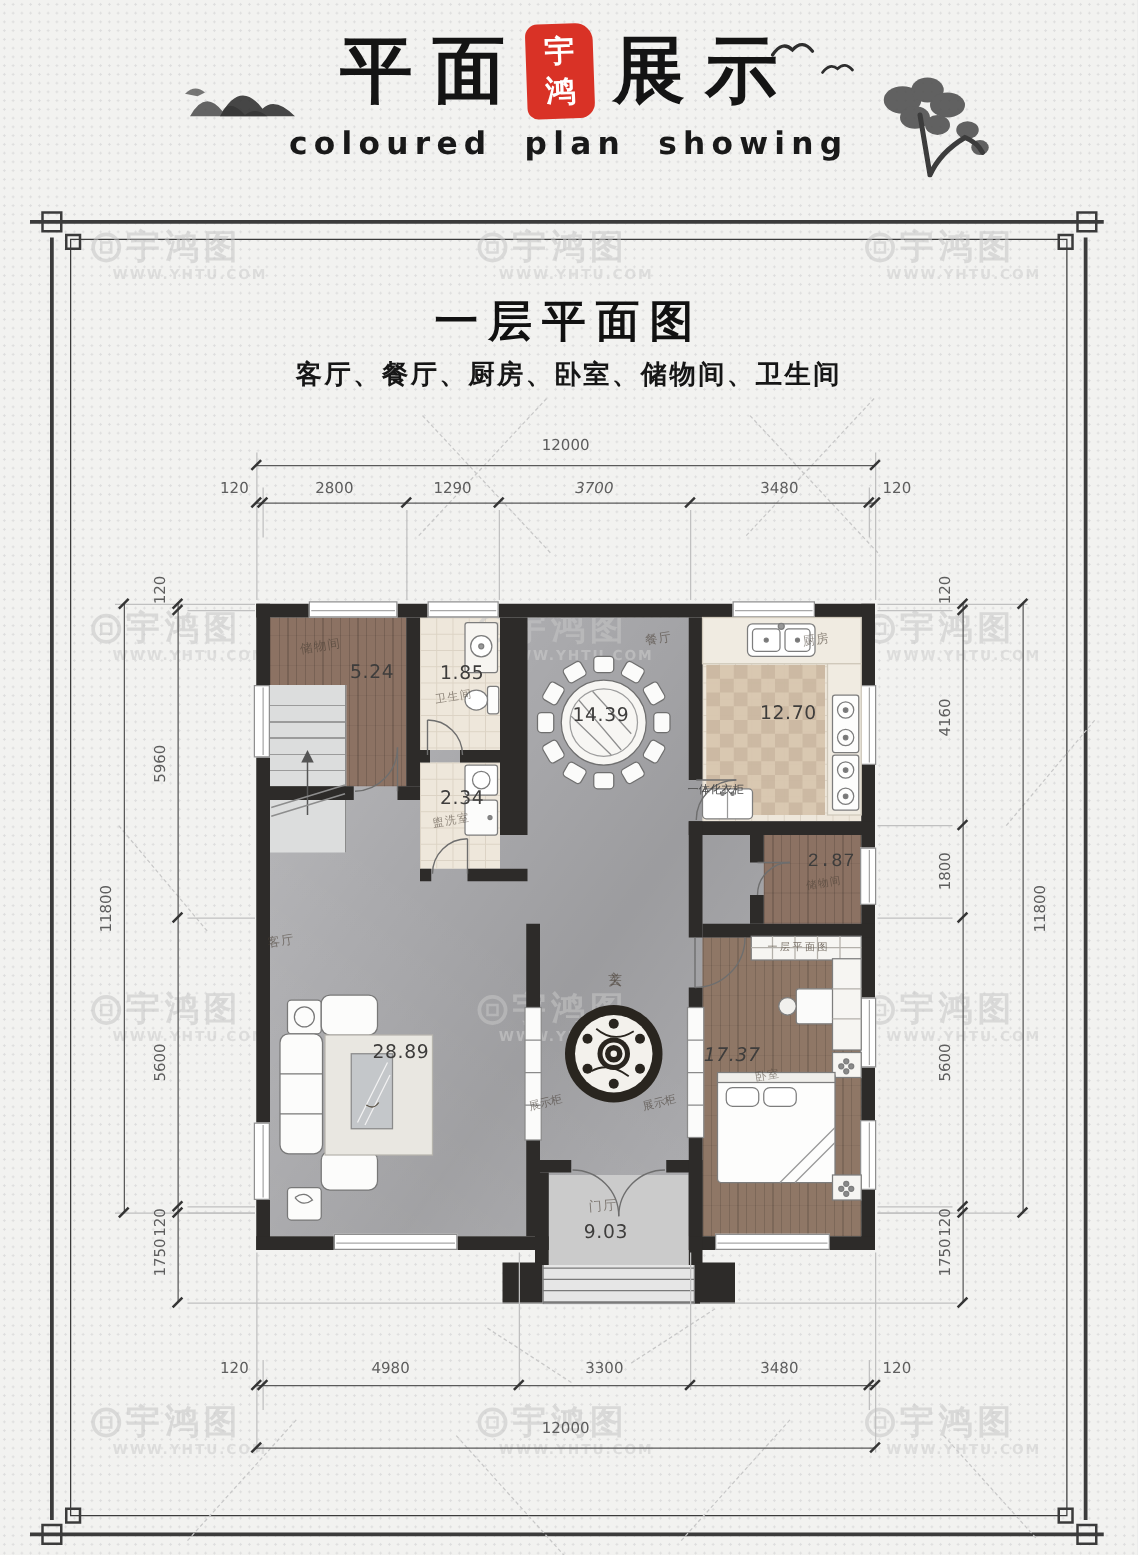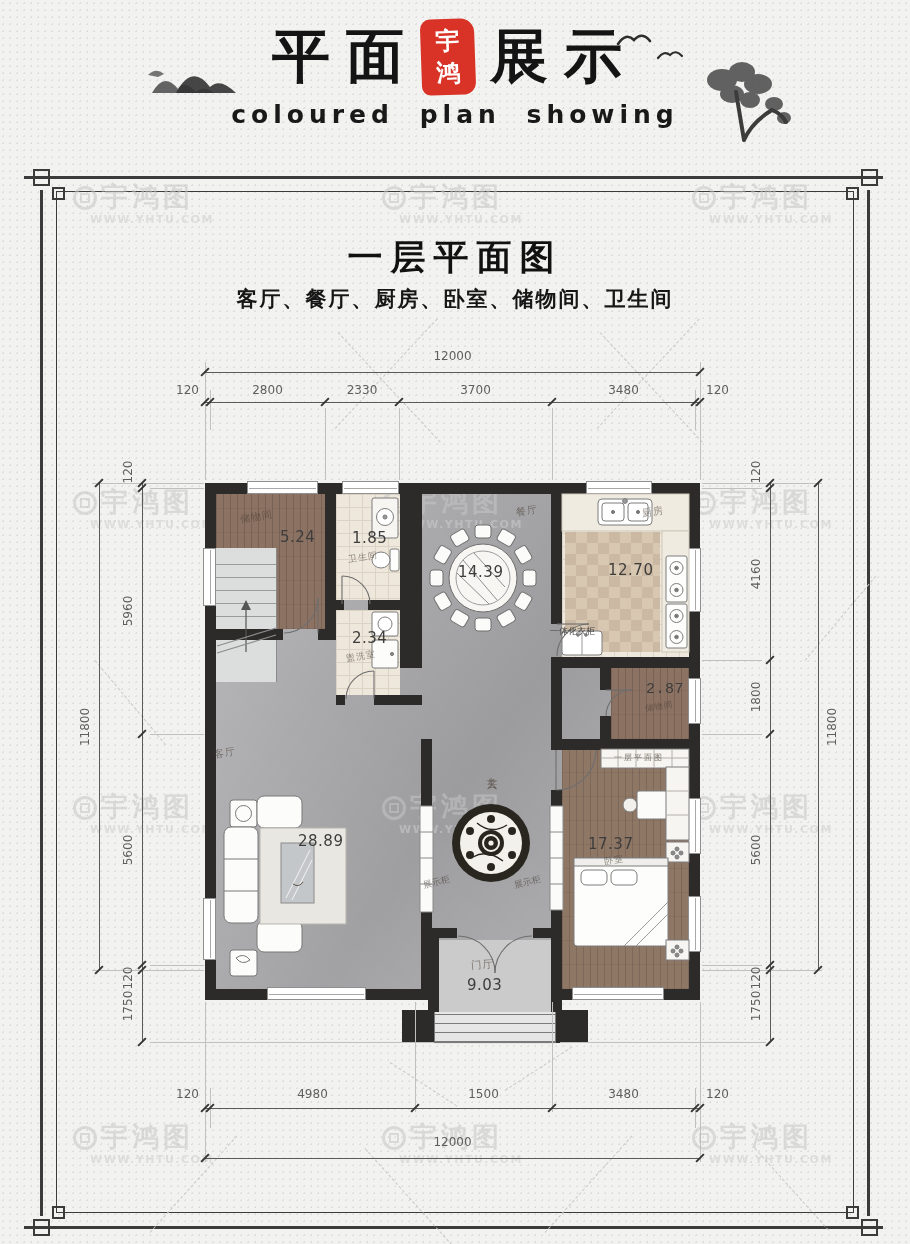--- a/index.html
+++ b/index.html
@@ -416,21 +416,21 @@
     <span class="room-name" style="left:346px;top:650px;font-size:9px;">盥洗室</span>
     <span class="room-name" style="left:516px;top:504px;">餐厅</span>
     <span class="room-num" style="left:458px;top:563px;">14.39</span>
     <span class="room-name" style="left:642px;top:505px;">厨房</span>
     <span class="room-num" style="left:608px;top:561px;">12.70</span>
     <span class="room-num" style="left:646px;top:681px;font-family:Liberation Mono, monospace;">2.87</span>
     <span class="room-name" style="left:645px;top:701px;font-size:8.5px;">储物间</span>
     <span class="room-name" style="left:214px;top:746px;">客厅</span>
     <span class="room-num" style="left:298px;top:832px;">28.89</span>
     <span class="room-name" style="left:483px;top:768px;writing-mode:vertical-rl;transform:none;font-size:11px;">玄关</span>
-    <span class="room-num" style="left:588px;top:835px;">17.37</span>
+    <span class="room-num" style="left:563px;top:835px;font-style:italic;">17.37</span>
     <span class="room-name" style="left:604px;top:854px;font-size:9px;">卧室</span>
     <span class="room-name" style="left:471px;top:958px;font-size:10.5px;transform:rotate(-4deg);">门厅</span>
     <span class="room-num" style="left:467px;top:976px;">9.03</span>
     <span class="fur-label" style="left:550px;top:625px;font-size:9px;color:#474747;">一体化衣柜</span>
     <span class="fur-label" style="left:614px;top:752px;font-size:8px;letter-spacing:2px;color:rgba(90,80,70,.8);">一层平面图</span>
     <span class="fur-label" style="left:423px;top:876px;font-size:9px;transform:rotate(-14deg);color:rgba(70,62,54,.6);">展示柜</span>
     <span class="fur-label" style="left:514px;top:876px;font-size:9px;transform:rotate(-14deg);color:rgba(70,62,54,.6);">展示柜</span>
   </div>
 
   <div id="dims">
@@ -465,38 +465,38 @@
       <div class="dline" style="left: 205px; top: 402px; width: 495px; height: 1px;"></div>
       <div class="tick" style="left: 205px; top: 402px;"></div>
       <div class="tick" style="left: 210px; top: 402px;"></div>
       <div class="tick" style="left: 325px; top: 402px;"></div>
       <div class="tick" style="left: 399px; top: 402px;"></div>
       <div class="tick" style="left: 552px; top: 402px;"></div>
       <div class="tick" style="left: 695px; top: 402px;"></div>
       <div class="tick" style="left: 700px; top: 402px;"></div>
       <div class="dim-label" style="left: 187.5px; top: 390px;">120</div>
       <div class="dim-label" style="left: 267.5px; top: 390px;">2800</div>
-      <div class="dim-label" style="left: 362px; top: 390px;">2330</div>
-      <div class="dim-label" style="left: 475.5px; top: 390px;">3700</div>
+      <div class="dim-label" style="left: 362px; top: 390px;">1290</div>
+      <div class="dim-label" style="left: 475.5px; top: 390px; font-style: italic;">3700</div>
       <div class="dim-label" style="left: 623.5px; top: 390px;">3480</div>
       <div class="dim-label" style="left: 717.5px; top: 390px;">120</div>
       <div class="dline" style="left: 205px; top: 372px; width: 495px; height: 1px;"></div>
       <div class="tick" style="left: 205px; top: 372px;"></div>
       <div class="tick" style="left: 700px; top: 372px;"></div>
       <div class="dim-label" style="left: 452.5px; top: 356px;">12000</div>
       <div class="dline" style="left: 205px; top: 1108px; width: 495px; height: 1px;"></div>
       <div class="tick" style="left: 205px; top: 1108px;"></div>
       <div class="tick" style="left: 210px; top: 1108px;"></div>
       <div class="tick" style="left: 415px; top: 1108px;"></div>
       <div class="tick" style="left: 552px; top: 1108px;"></div>
       <div class="tick" style="left: 695px; top: 1108px;"></div>
       <div class="tick" style="left: 700px; top: 1108px;"></div>
       <div class="dim-label" style="left: 187.5px; top: 1094px;">120</div>
       <div class="dim-label" style="left: 312.5px; top: 1094px;">4980</div>
-      <div class="dim-label" style="left: 483.5px; top: 1094px;">1500</div>
+      <div class="dim-label" style="left: 483.5px; top: 1094px;">3300</div>
       <div class="dim-label" style="left: 623.5px; top: 1094px;">3480</div>
       <div class="dim-label" style="left: 717.5px; top: 1094px;">120</div>
       <div class="dline" style="left: 205px; top: 1158px; width: 495px; height: 1px;"></div>
       <div class="tick" style="left: 205px; top: 1158px;"></div>
       <div class="tick" style="left: 700px; top: 1158px;"></div>
       <div class="dim-label" style="left: 452.5px; top: 1142px;">12000</div>
       <div class="dline" style="left: 142px; top: 483px; width: 1px; height: 559px;"></div>
       <div class="tick" style="left: 142px; top: 483px;"></div>
       <div class="tick" style="left: 142px; top: 488px;"></div>
       <div class="tick" style="left: 142px; top: 734px;"></div>

